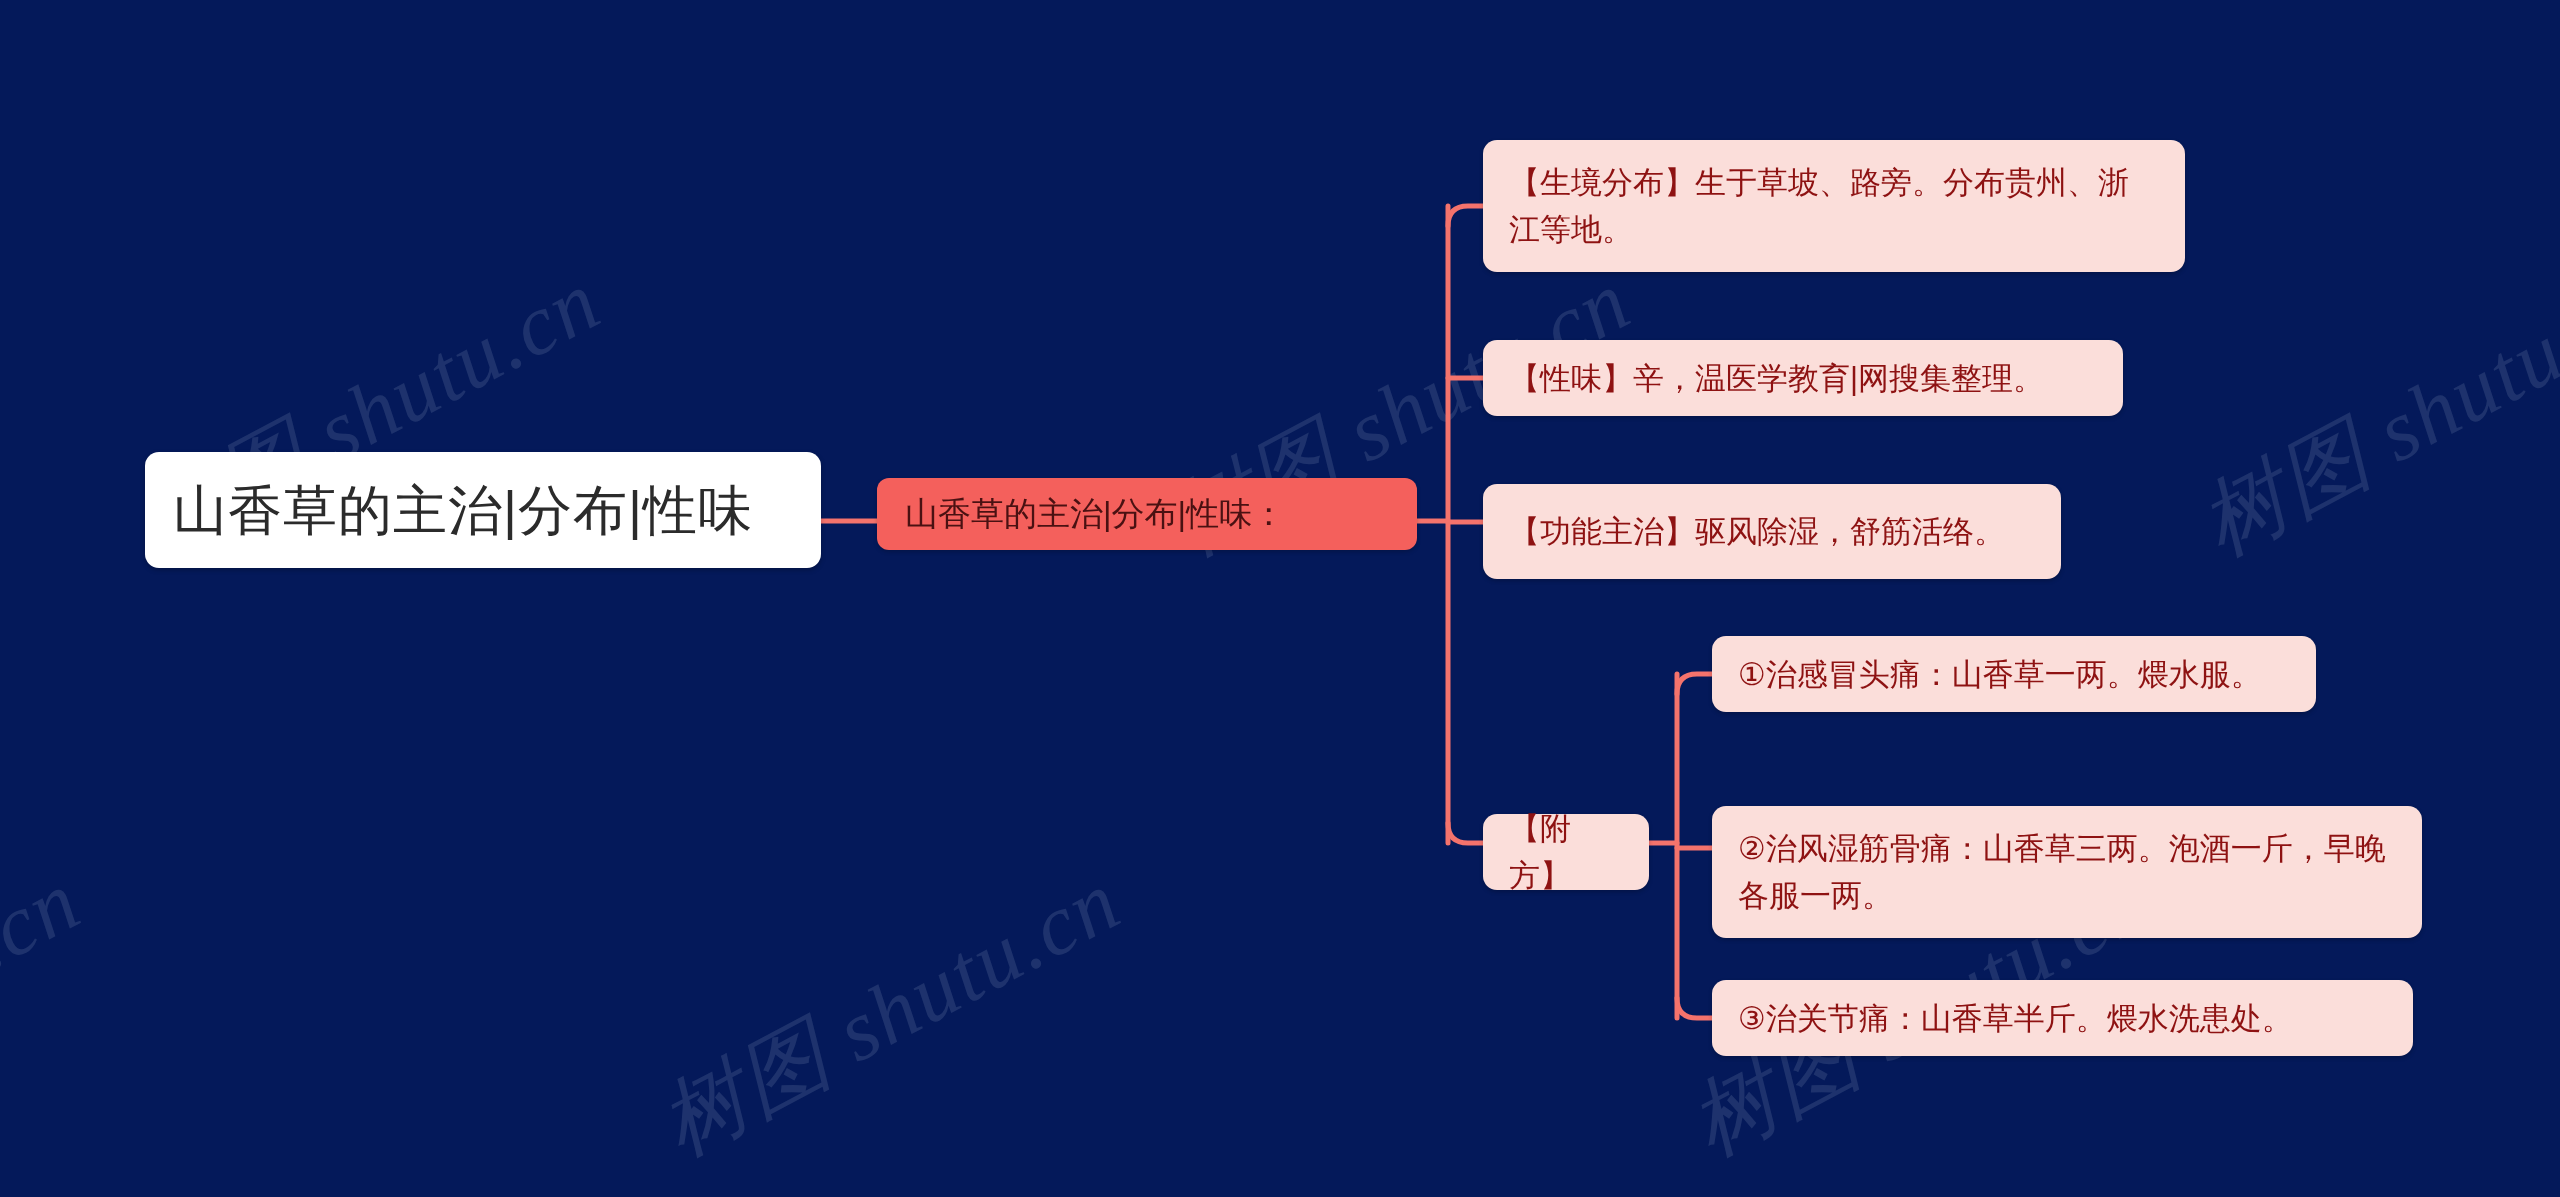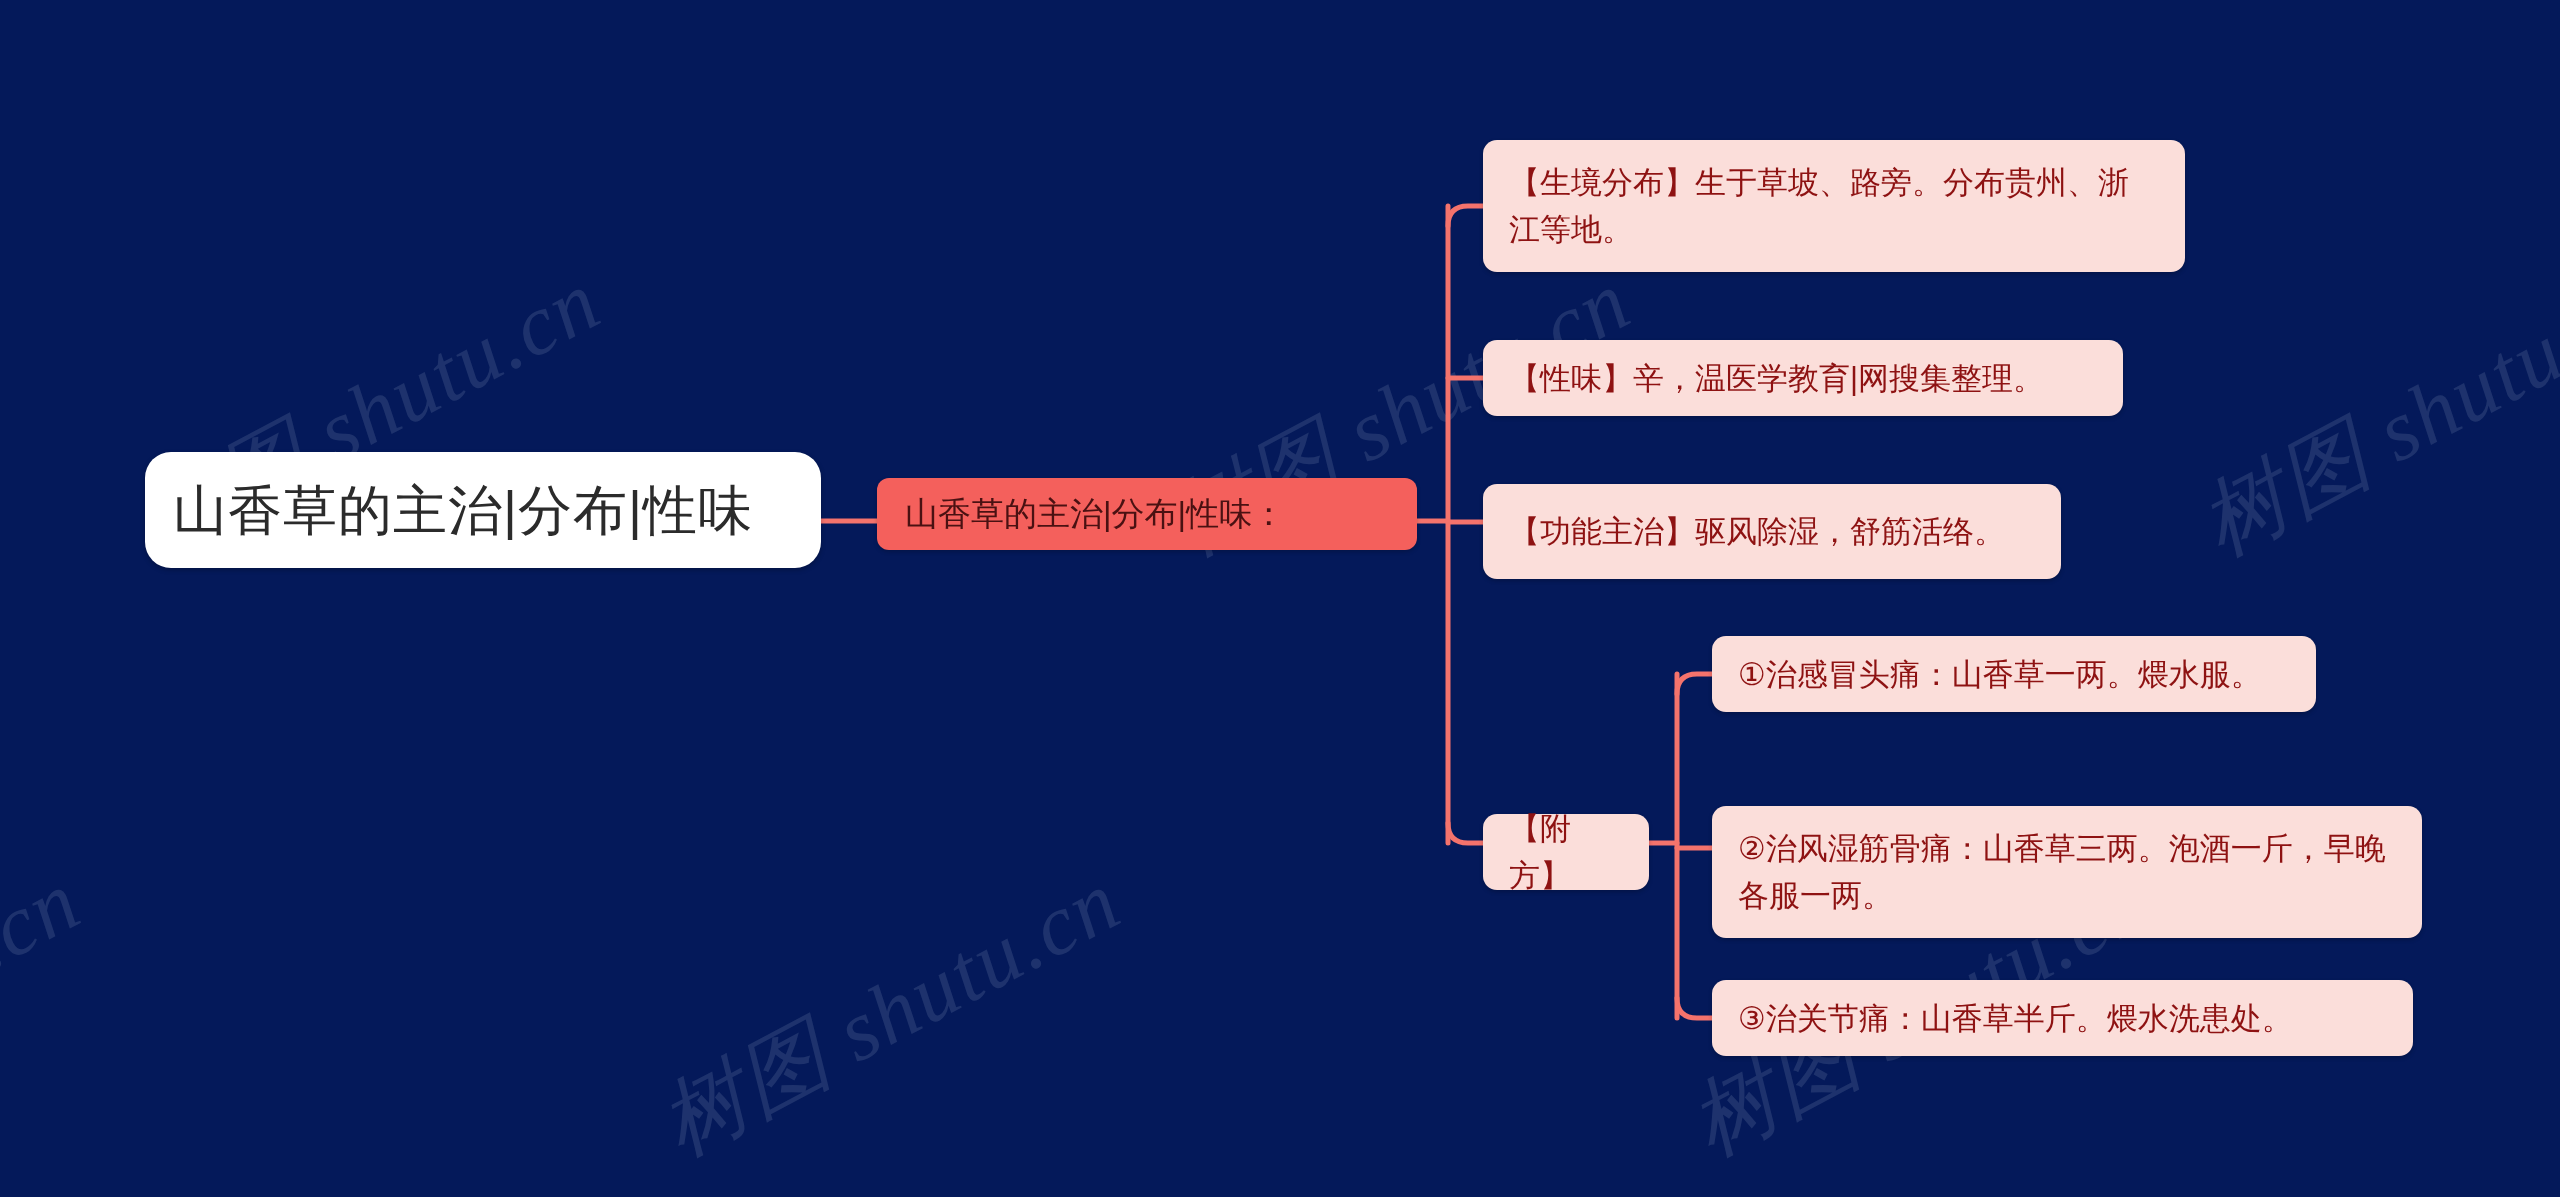--- a/index.html
+++ b/index.html
@@ -66,21 +66,21 @@
     display: block;
     width: 100%;
   }
 
   #root-node {
     left: 145px;
     top: 452px;
     width: 676px;
     height: 116px;
     background: #FFFFFF;
-    border-radius: 26px;
+    border-radius: 14px;
     padding: 0 28px;
     box-shadow: 0 2px 5px rgba(0,0,0,0.25);
   }
   #root-node .node-text {
     color: #2B2B2B;
     font-size: 54px;
     line-height: 64px;
     letter-spacing: 1px;
   }
 

